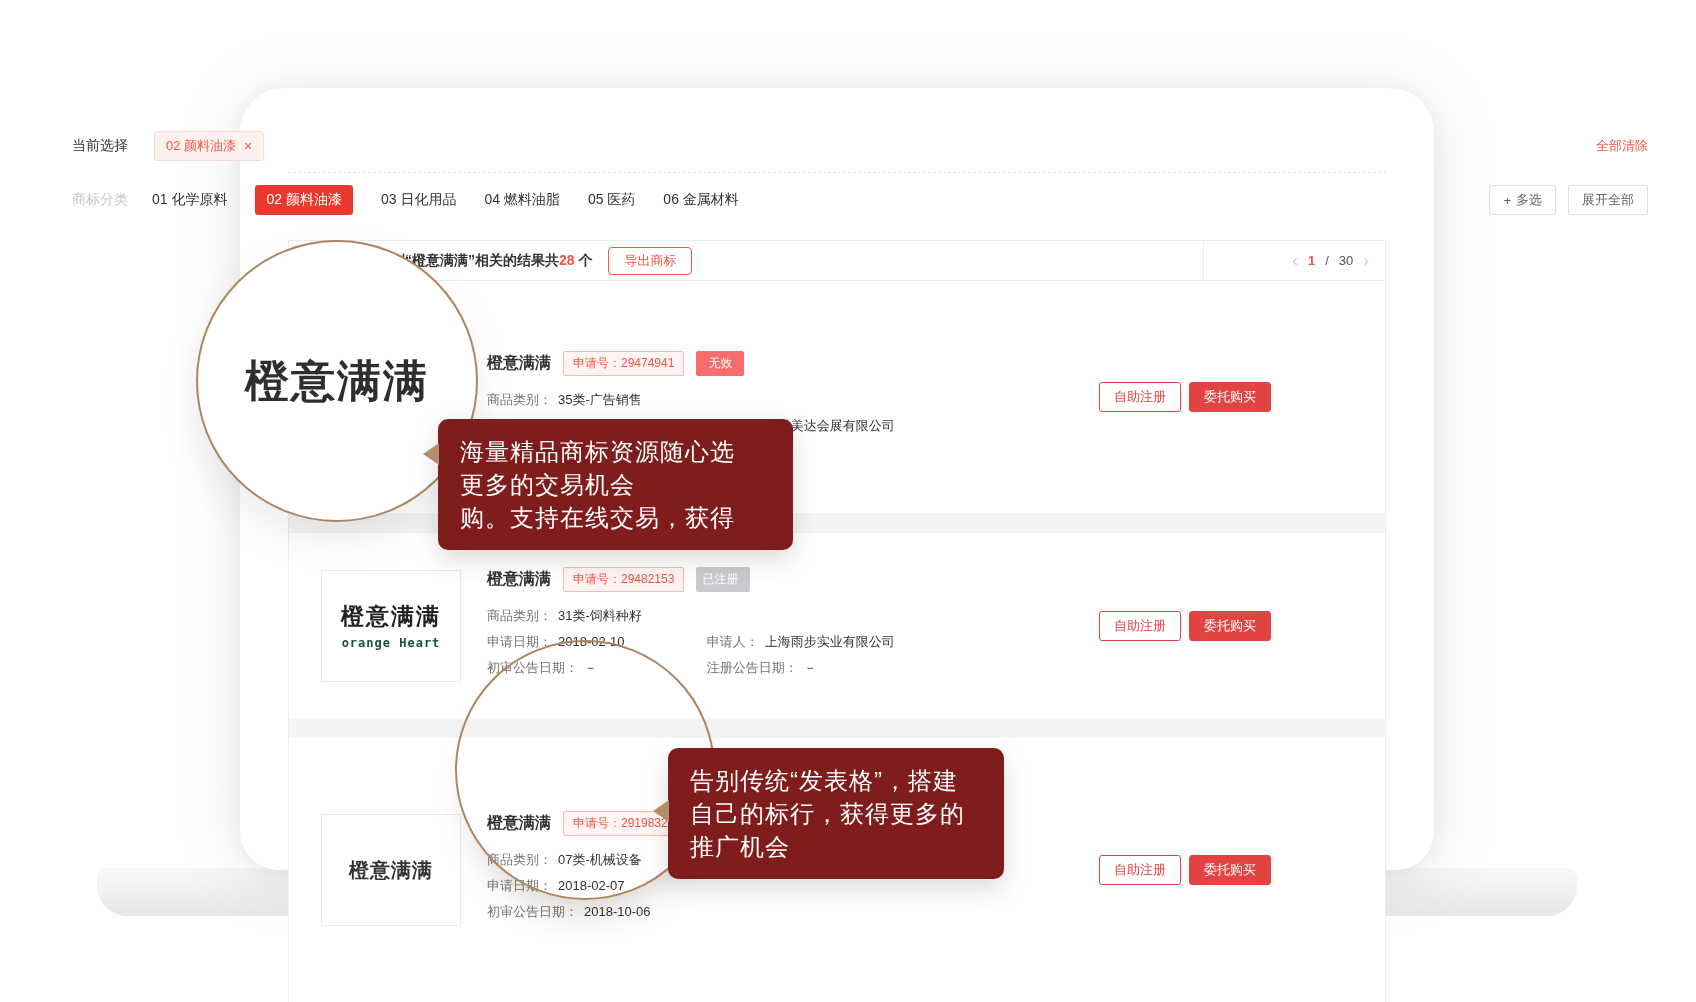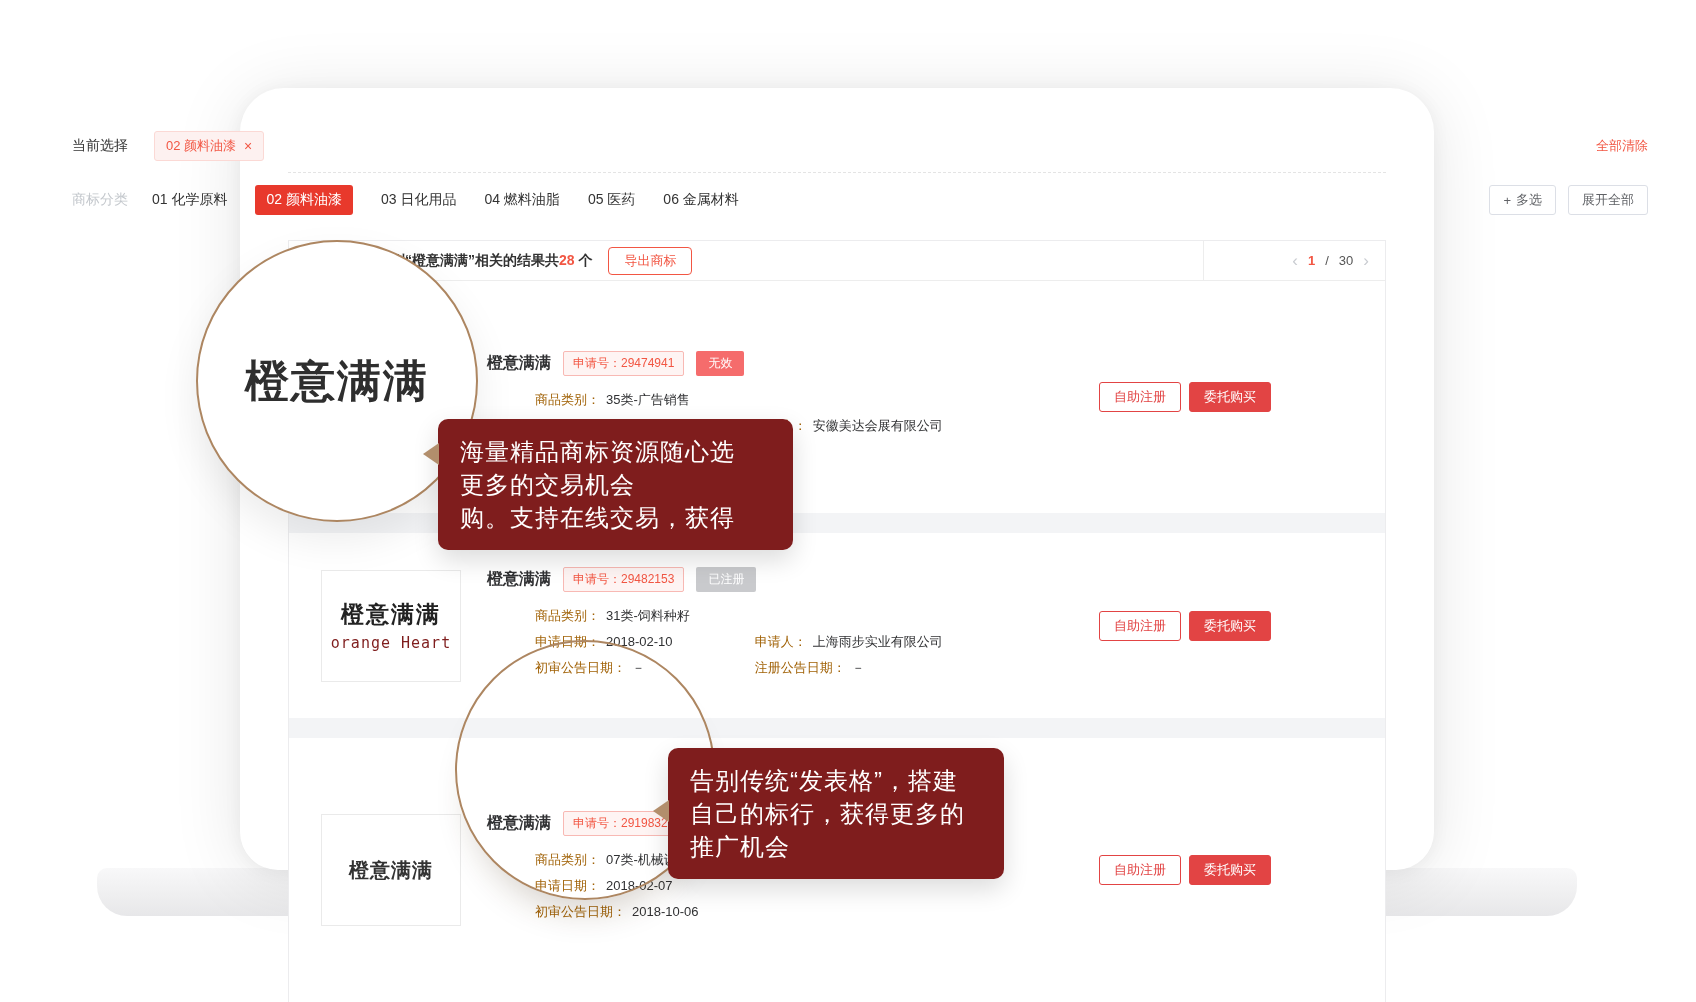--- a/index.html
+++ b/index.html
@@ -66,36 +66,36 @@
   .row.r1 { height:232px; margin-bottom:20px; }
   .row.r2 { height:185px; margin-bottom:20px; }
   .row.r3 { flex:1; }
   .mark-box { width:140px; height:112px; flex:0 0 140px; border:1px solid #eaeaea; background:#fff;
               display:flex; flex-direction:column; align-items:center; justify-content:center;
               gap:4px; align-self:center; cursor:pointer; }
   .r1 .mark-text { font-size:20px; font-weight:bold; color:#333; }
   .r2 .mark-text { font-family:"DejaVu Serif","Liberation Serif",serif; font-size:23px;
                    font-weight:bold; color:#222; letter-spacing:2px; }
   .r3 .mark-text { font-size:20px; font-weight:bold; color:#333; letter-spacing:1px; }
-  .mark-sub { font-family:"DejaVu Sans Mono","Liberation Mono",monospace; font-size:15px;
-              font-weight:normal; color:#7f1d1d; letter-spacing:1px; }
+  .mark-sub { font-family:"DejaVu Sans Mono","Liberation Mono",monospace; font-size:12px;
+              font-weight:bold; color:#14532d; letter-spacing:1px; }
   .mark-sub:empty { display:none; }
 
   .detail { margin-left:26px; flex:1; align-self:center; }
   .r1 .detail { padding-top:26px; }
   .title-line { display:flex; align-items:center; gap:12px; margin-bottom:15px; }
   .tm-name { font-size:16px; font-weight:bold; color:#303133; cursor:pointer; }
   .appno-tag { font-size:12px; color:#f25643; border:1px solid #f8b9b4; background:#fef4f3;
                padding:3px 9px; border-radius:2px; white-space:nowrap; }
   .badge { font-size:12px; color:#fff; padding:4px 12px; border-radius:2px; white-space:nowrap; }
   .badge:empty { display:none; }
   .badge-invalid { background:#f56c6c;font-family:Liberation Serif, serif; }
-  .badge-registered { background:#c9cacd; }
+  .badge-registered { background:#c9cacd;padding-left:6px; }
   .field-line { font-size:13px; height:17px; margin-bottom:9px; white-space:nowrap; }
-  .lbl { color:#a16207; margin-right:6px;margin-left:48px; }
+  .lbl { color:#737373; margin-right:6px; }
   .val { color:#303133; }
   .pair { display:inline-block; }
   .pair.wide { width:216px; }
 
   .row-actions { position:absolute; right:114px; top:50%; transform:translateY(-50%);
                  display:flex; gap:8px; }
   .btn { font-size:13px; padding:5px 14px; border-radius:3px; cursor:pointer;
          font-family:inherit; white-space:nowrap; }
   .btn-outline { background:#fff; border:1px solid #e24444; color:#e24444; }
   .btn-filled  { background:#e24444; border:1px solid #e24444; color:#fff; }

